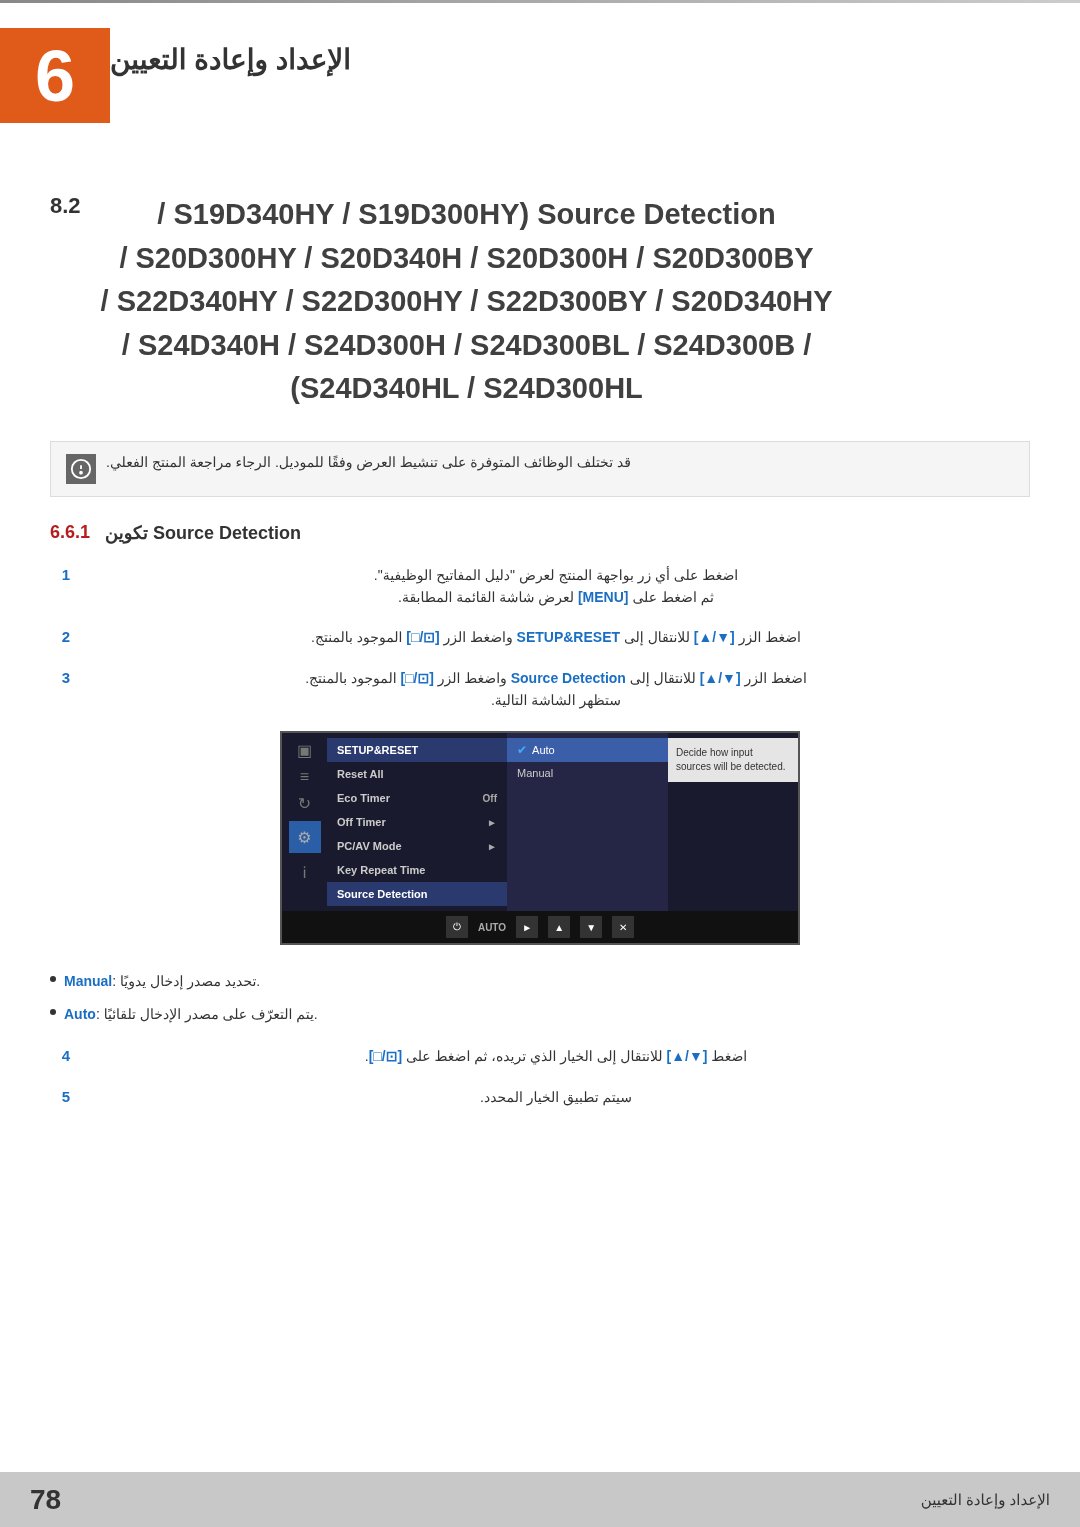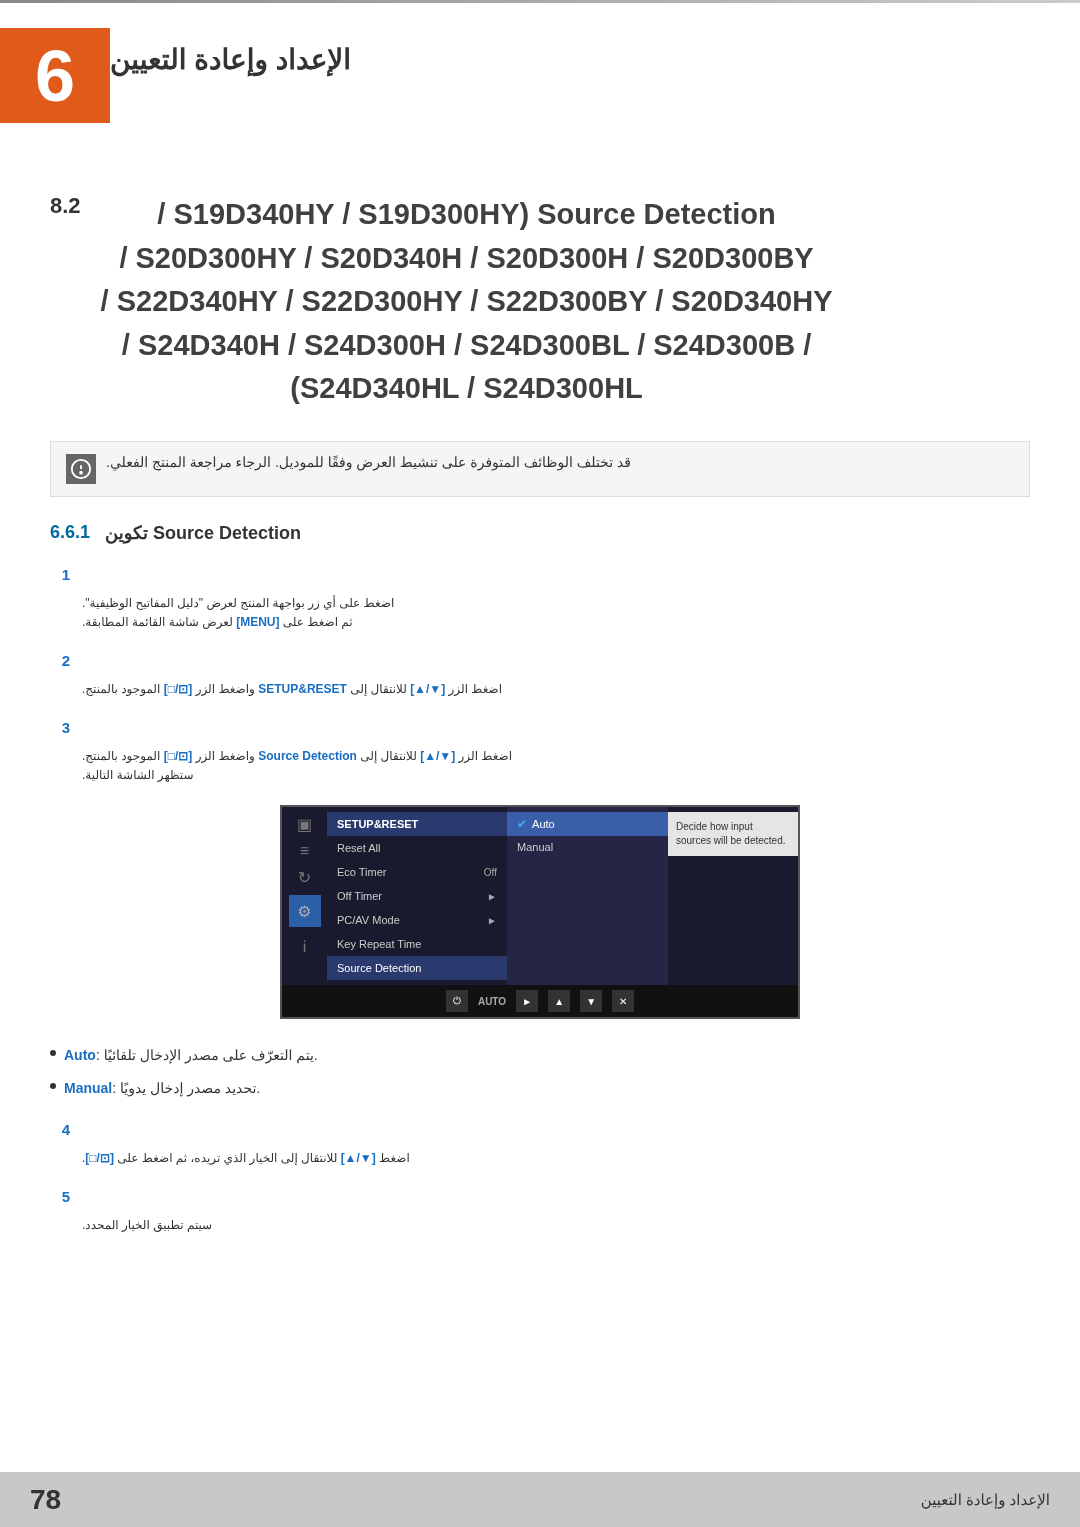--- a/index.html
+++ b/index.html
@@ -126,21 +126,21 @@
       align-items: center;
       justify-content: flex-end;
       margin: 20px 0 20px 0;
       gap: 15px;
       direction: rtl;
     }
 
     .subsection-number {
       font-size: 18px;
       font-weight: bold;
-      color: #0369a1;
+      color: #b91c1c;
     }
 
     .subsection-title {
       font-size: 18px;
       font-weight: bold;
       color: #333;
       direction: ltr;
     }
 
     
@@ -161,27 +161,26 @@
       font-size: 15px;
       font-weight: bold;
       color: #1a6fc4;
       min-width: 20px;
       text-align: right;
       flex-shrink: 0;
       margin-top: 2px;
     }
 
     .step-text {
-      font-size: 12px;
-      color: #333;
-      text-align: left;
+      font-size: 14px;
+      color: #333;
+      text-align: center;
       direction: rtl;
       line-height: 1.6;
       flex: 1;
-      margin-top: 30px;
     }
 
     .step-text .highlight {
       color: #1a6fc4;
       font-weight: bold;
     }
 
     
     .monitor-screenshot {
       border: 2px solid #555;
@@ -204,20 +203,21 @@
     }
 
     .menu-item {
       display: flex;
       align-items: center;
       padding: 6px 10px;
       color: #ccc;
       font-size: 11px;
       gap: 8px;
       cursor: pointer;
+      font-weight: bold;
     }
 
     .menu-item.active {
       background: #2a3a6e;
       color: white;
     }
 
     .menu-title {
       background: #2a3a6e;
       color: white;
@@ -483,27 +483,27 @@
       <div class="toolbar-btn">▲</div>
       <div class="toolbar-btn">►</div>
       <div class="toolbar-label">AUTO</div>
       <div class="toolbar-btn">⏻</div>
     </div>
   </div>
 
   <div class="bullet-list">
     <div class="bullet-item">
       <div class="bullet-text">
-        .يتم التعرّف على مصدر الإدخال تلقائيًا :<span class="term">Auto</span>
+        .تحديد مصدر إدخال يدويًا :<span class="term">Manual</span>
       </div>
       <div class="bullet-dot"></div>
     </div>
     <div class="bullet-item">
       <div class="bullet-text">
-        .تحديد مصدر إدخال يدويًا :<span class="term">Manual</span>
+        .يتم التعرّف على مصدر الإدخال تلقائيًا :<span class="term">Auto</span>
       </div>
       <div class="bullet-dot"></div>
     </div>
   </div>
 
   <div class="step">
     <div class="step-text">
       اضغط <span class="highlight">[▼/▲]</span> للانتقال إلى الخيار الذي تريده، ثم اضغط على <span class="highlight">[⊡/□]</span>.
     </div>
     <div class="step-number">4</div>

